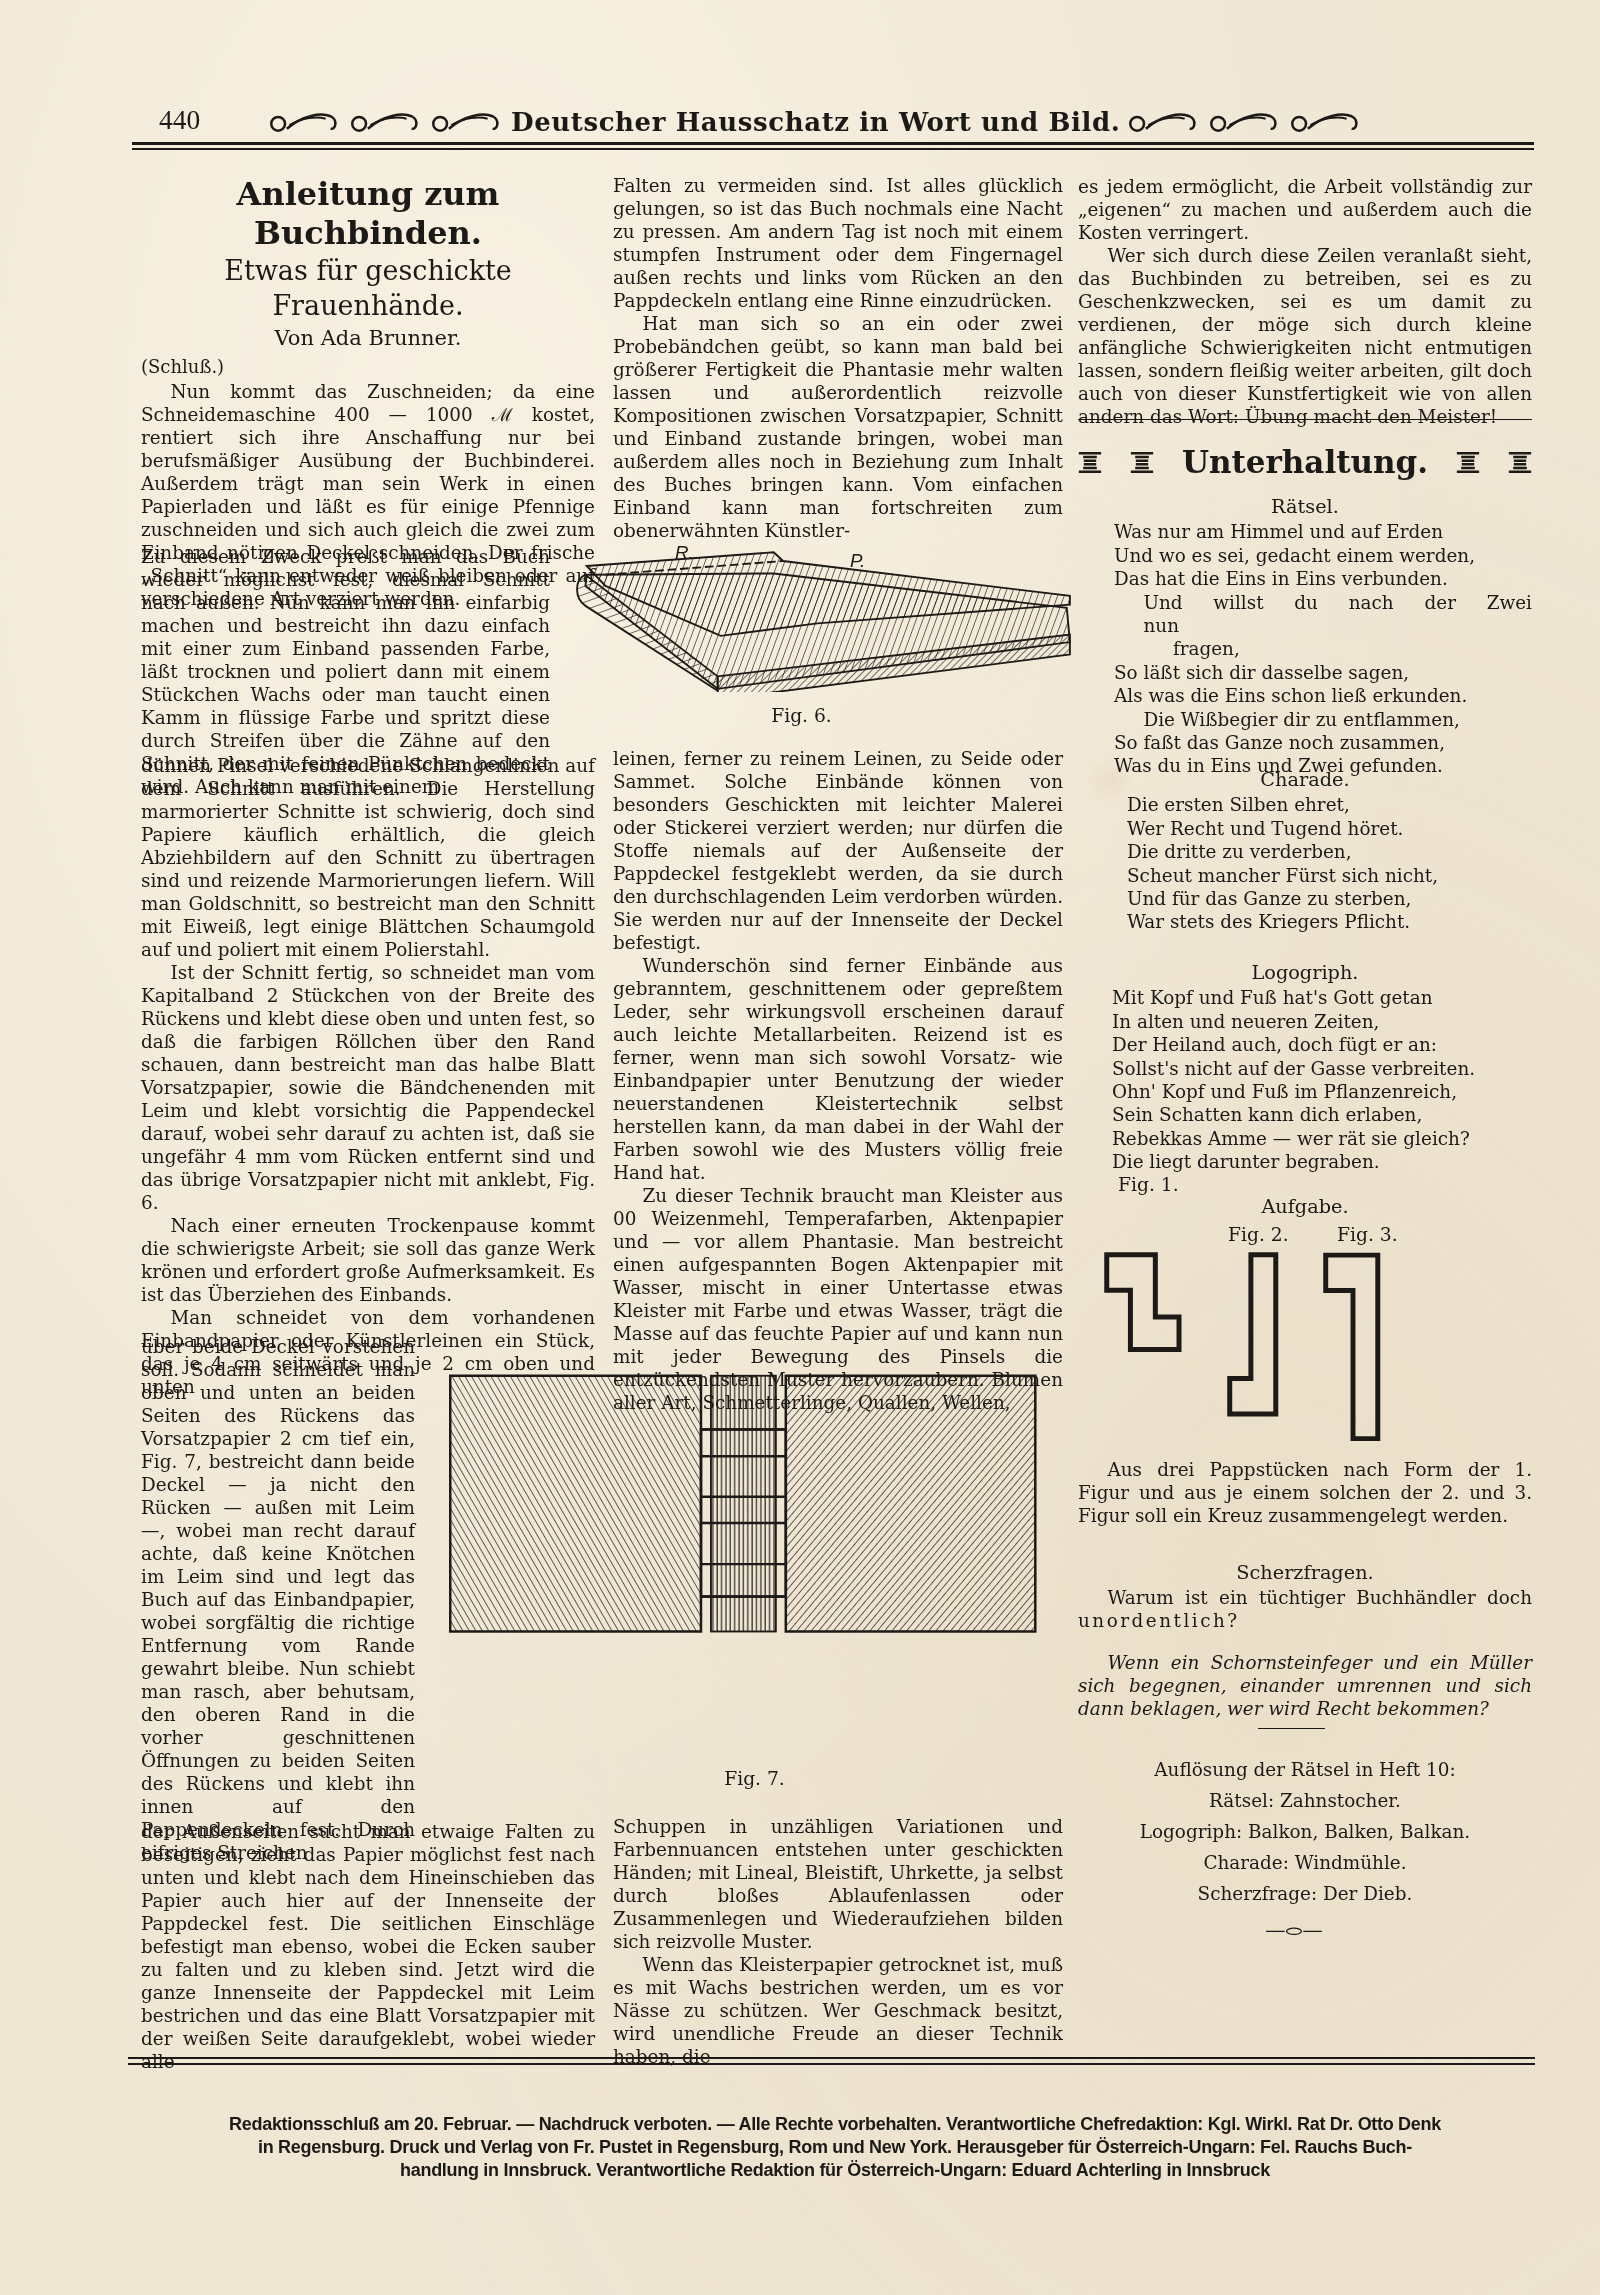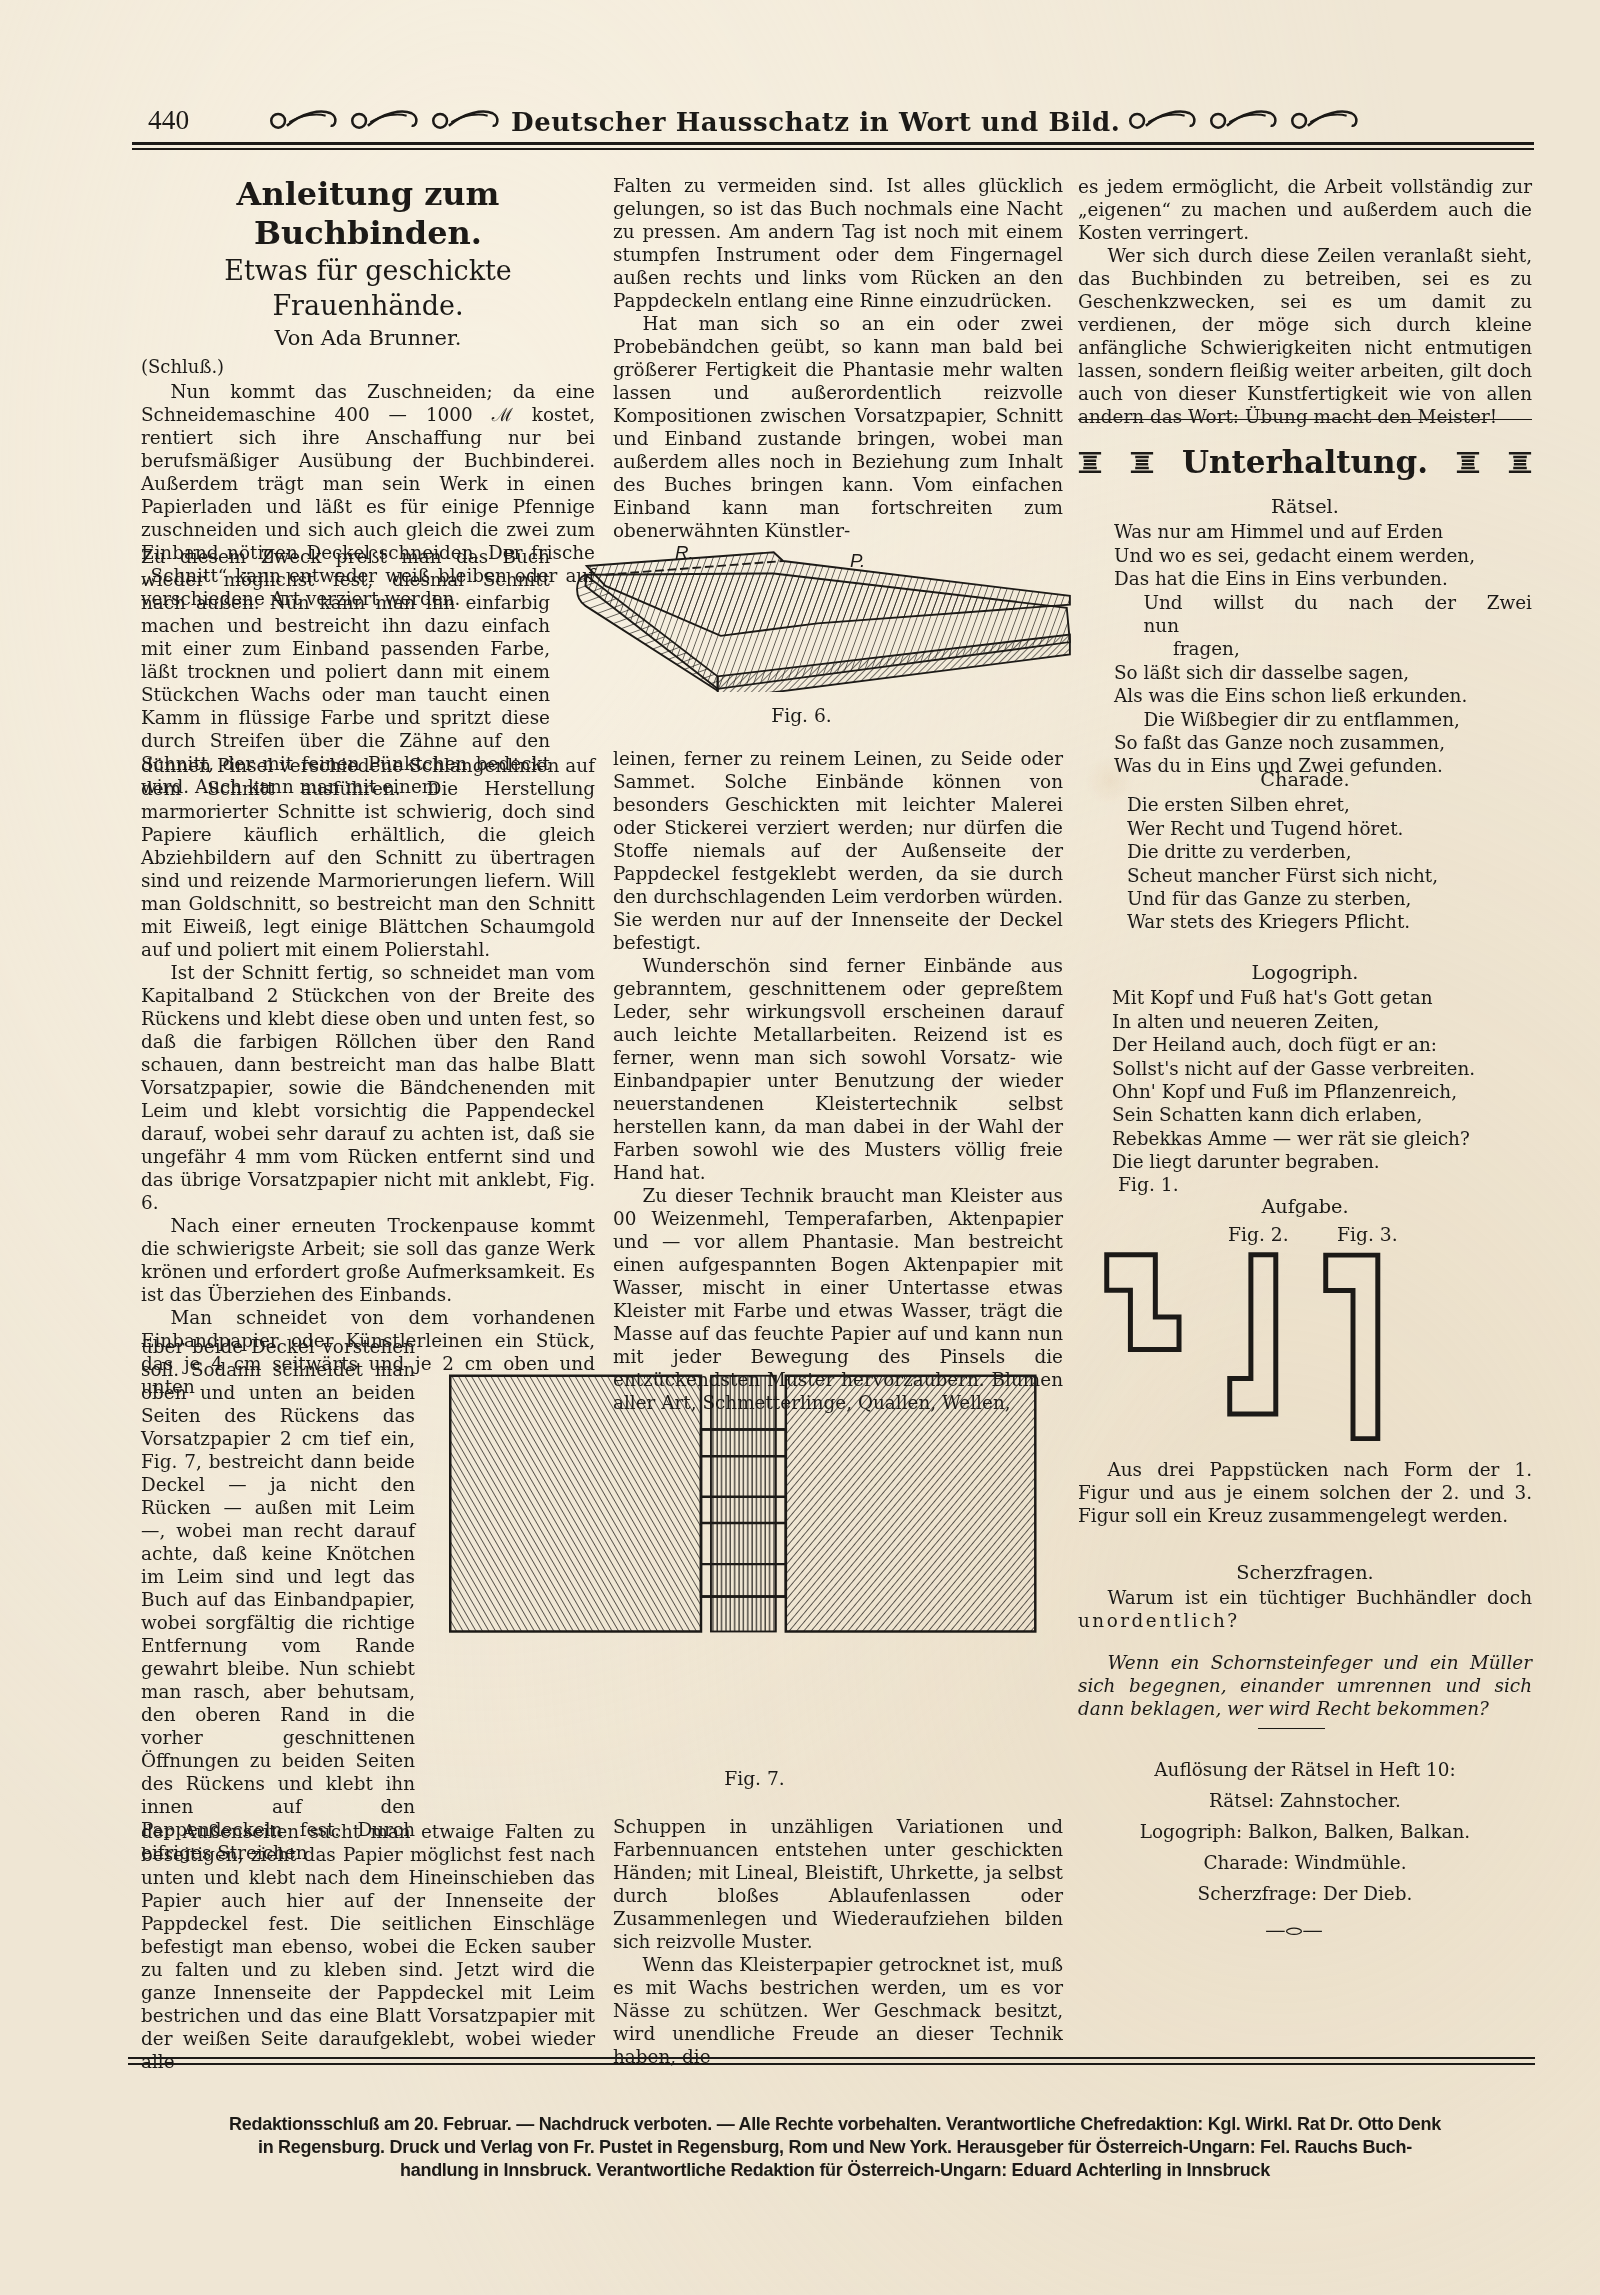--- a/index.html
+++ b/index.html
@@ -7,22 +7,22 @@
     width:1601px; height:2295px; position:relative; overflow:hidden;
     background:#efe6d4;
     background-image:
       radial-gradient(ellipse at 30% 20%, rgba(255,250,238,0.55), transparent 60%),
       radial-gradient(ellipse at 80% 70%, rgba(230,214,186,0.45), transparent 55%),
       radial-gradient(circle at 1110px 780px, rgba(200,160,110,0.18), transparent 25px);
     font-family:"DejaVu Serif", serif; color:#1c1a17;
   }
   .abs { position:absolute; }
   
-  #page-num { left:148px; top:105px; font-size:27.4px; font-family:"Liberation Serif", serif; }
-  #running-head { left:268px; top:107px; width:1185px; display:flex; gap:7px; font-size:26px; font-family:"DejaVu Serif", serif; font-weight:bold; letter-spacing:0.6px; }
+  #page-num { left:159px; top:105px; font-size:27.4px; font-family:"Liberation Serif", serif; }
+  #running-head { left:268px; top:107px; width:1185px; display:flex; align-items:center; gap:7px; font-size:26px; font-family:"DejaVu Serif", serif; font-weight:bold; letter-spacing:0.6px; }
   .orn { display:inline-block; width:74px; height:25px; }
   .rule { position:absolute; background:#1c1a17; }
   
   .col { position:absolute; font-size:18.4px; line-height:23px; text-align:justify; }
   .col p { margin:0; text-indent:1.6em; }
   .col p.noindent { text-indent:0; }
   .title { text-align:center; font-weight:bold; font-size:32px; line-height:39px; }
   .subtitle { text-align:center; font-size:27px; line-height:35px; }
   .byline { text-align:center; font-size:21px; line-height:30px; }
   .cont { font-size:18px; line-height:27.4px; }

